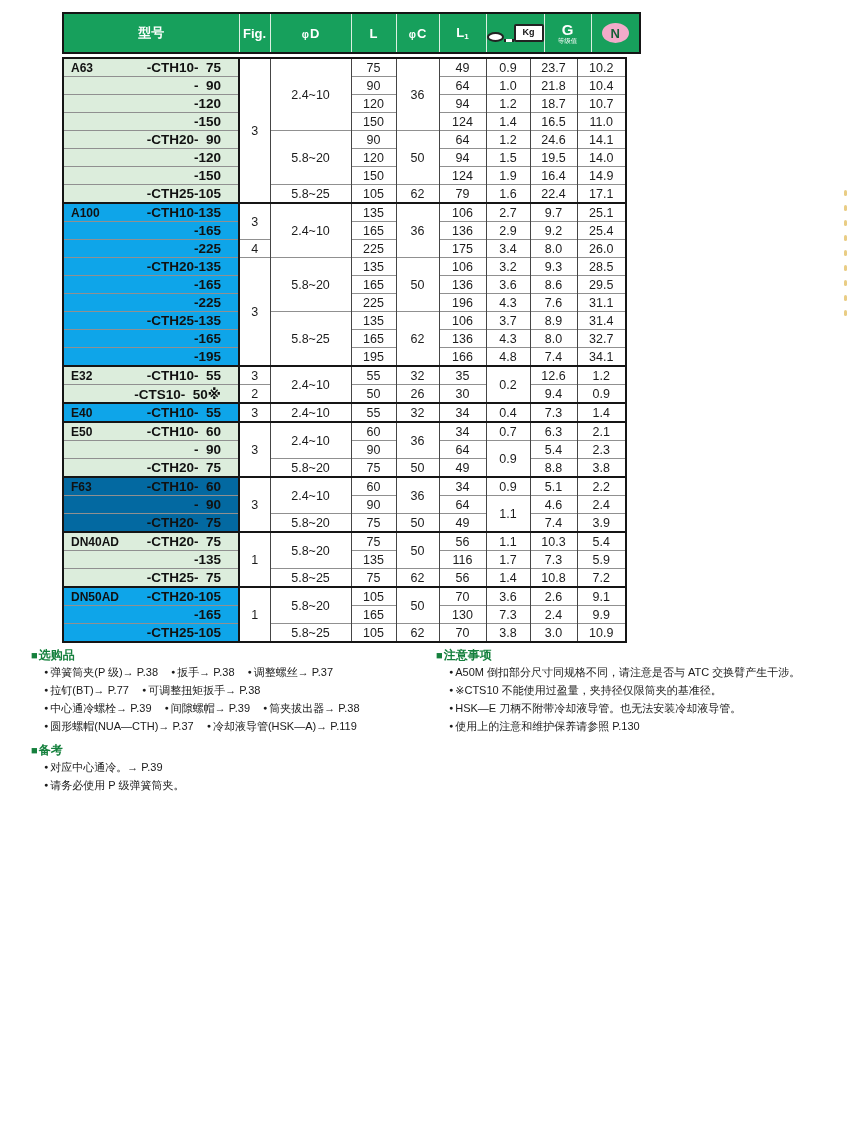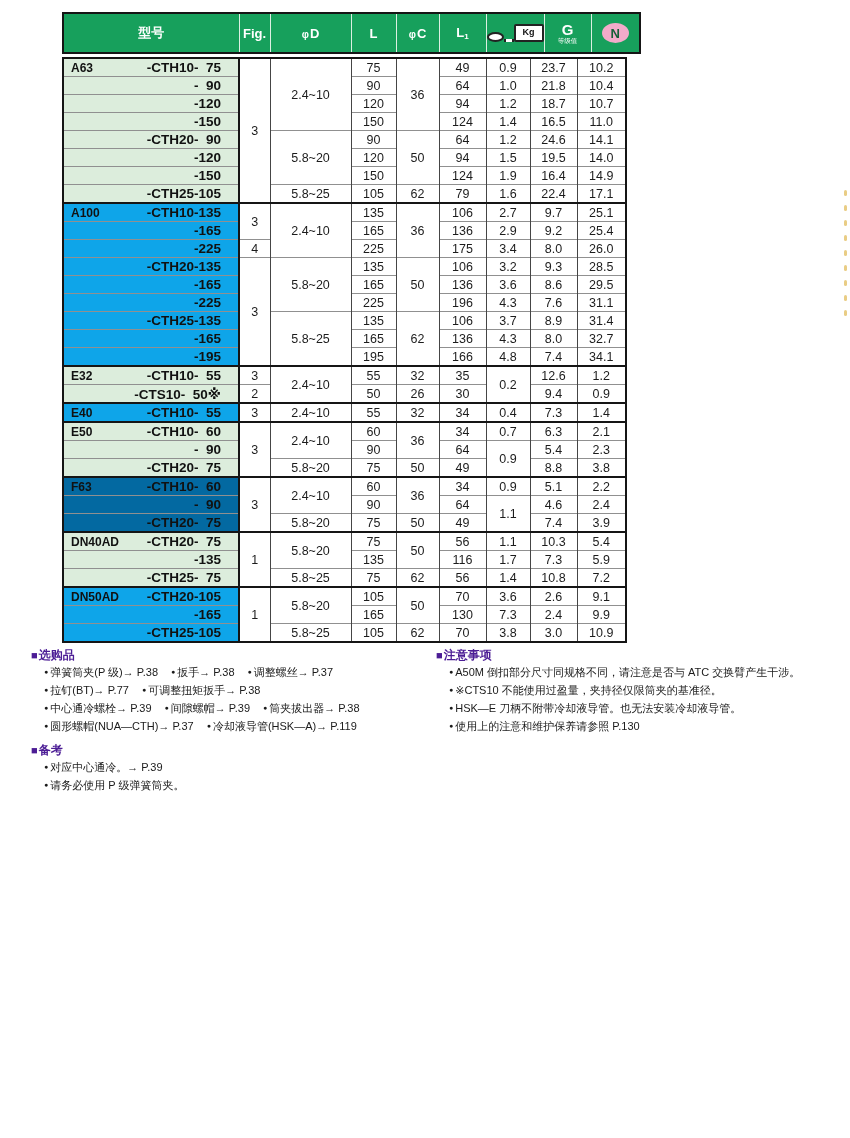--- a/index.html
+++ b/index.html
@@ -43,21 +43,21 @@
   .spec-table td.model{border-right:2px solid #151515;border-left:none;padding:0;}
   .shade-light{background:#dceddc;}
   .shade-mid{background:#0369a1;}
   .shade-dark{background:#0ea5e9;}
   .mwrap{display:flex;justify-content:space-between;align-items:center;padding:0 17px 0 7px;height:100%;}
   .mp{font-weight:bold;font-size:12px;color:#111;white-space:pre;}
   .ms{font-weight:bold;font-size:13.5px;color:#111;white-space:pre;margin-left:auto;}
   
   .notes-left{position:absolute;left:31px;top:640px;width:400px;}
   .notes-right{position:absolute;left:436px;top:640px;width:408px;}
-  .note-title{font-weight:bold;font-size:12px;color:#4c1d95;margin-top:8px;line-height:15px;}
+  .note-title{font-weight:bold;font-size:12px;color:#15803d;margin-top:8px;line-height:15px;}
   .note-title .sq{font-size:11px;margin-right:1px;}
   .note-line{padding-left:13px;font-size:11px;color:#1a1a1a;line-height:17px;white-space:nowrap;}
   .note-item{margin-right:13px;}
   .blt{font-size:7px;vertical-align:2px;margin-right:2px;}
   
   .edge-marks{position:absolute;left:844px;top:190px;width:3px;}
   .edge-marks i{display:block;width:3px;height:6px;margin-bottom:9px;background:#e9cd85;border-radius:2px;}
 </style>
 </head>
 <body>

